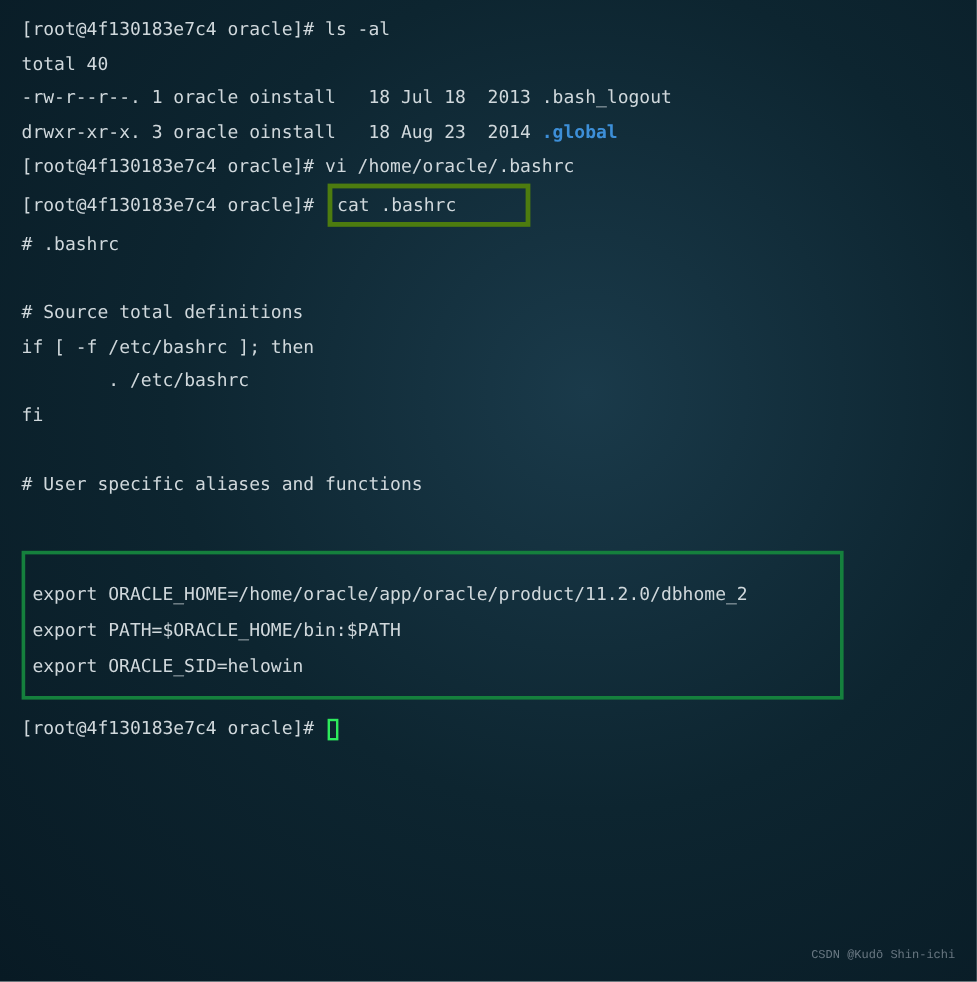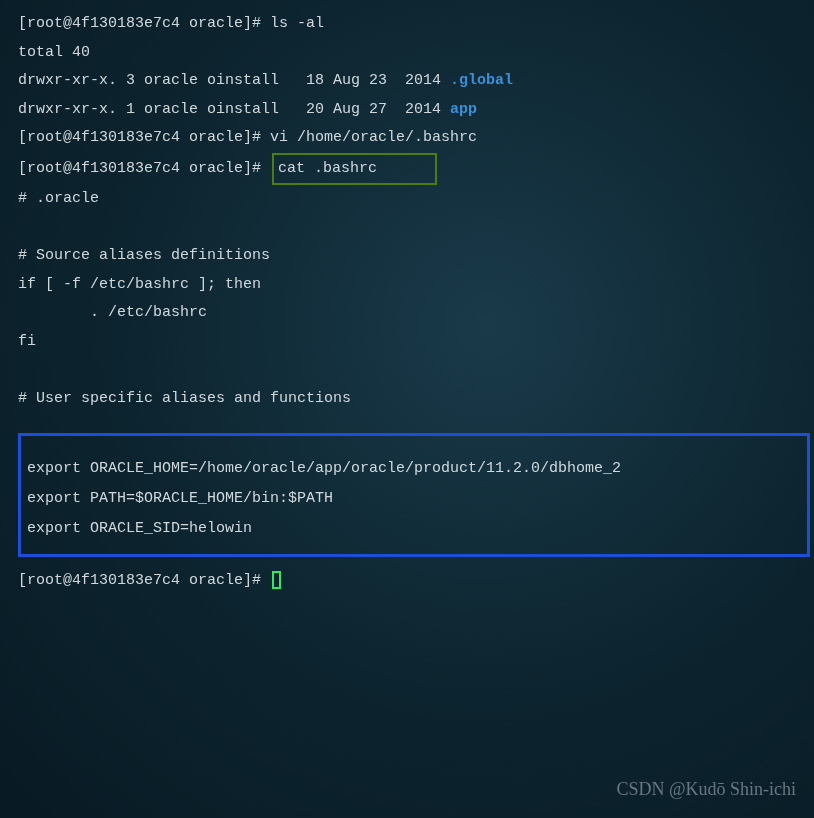--- a/index.html
+++ b/index.html
@@ -14,75 +14,74 @@
       font-family: 'Consolas', 'Monaco', monospace;
       font-size: 15px;
       color: #d0d8dc;
       padding: 10px 18px;
       line-height: 1.9;
       position: relative;
       overflow: hidden;
     }
     .line {
       white-space: pre;
-      font-family: Liberation Mono, monospace;
     }
     .blue {
       color: #3d8fd8;
       font-weight: bold;
     }
     .red-box-inline {
-      border: 2px solid #4d7c0f;
+      border: 4px solid #4d7c0f;
       padding: 0 4px;
       display: inline-block;
       margin-left: 2px;
     }
     .red-box-block {
-      border: 3px solid #1d4ed8;
+      border: 3px solid #15803d;
       padding: 18px 6px 10px 6px;
-      margin-top: 20px;
+      margin-top: 42px;
       margin-bottom: 10px;
-      width: 792px;
+      width: 685px;
       line-height: 2.0;
     }
     .cursor {
       display: inline-block;
       width: 9px;
       height: 18px;
       border: 2px solid #2eea5c;
       vertical-align: middle;
       margin-left: 2px;
     }
     .watermark {
       position: absolute;
       bottom: 12px;
       right: 18px;
       color: rgba(180, 190, 200, 0.55);
-      font-size: 18px;
-      font-family: Liberation Serif, serif;
+      font-size: 10px;
+      font-family: Liberation Mono, monospace;
     }
   </style>
 </head>
 <body>
 
 <div class="line"><span>[root@4f130183e7c4 oracle]#</span> <span>ls -al</span></div>
 <div class="line">total 40</div>
 
 <div id="ls-rows">
+    <div class="line">-rw-r--r--. 1 oracle oinstall   18 Jul 18  2013 <span>.bash_logout</span></div>
     <div class="line">drwxr-xr-x. 3 oracle oinstall   18 Aug 23  2014 <span class="blue">.global</span></div>
-    <div class="line">drwxr-xr-x. 1 oracle oinstall   20 Aug 27  2014 <span class="blue">app</span></div>
   </div>
 
 <div class="line"><span>[root@4f130183e7c4 oracle]#</span> <span>vi /home/oracle/.bashrc</span></div>
 
 <div class="line"><span>[root@4f130183e7c4 oracle]#</span> <span class="red-box-inline"><span>cat .bashrc</span>      </span></div>
 
-<div class="line"># .oracle</div>
+<div class="line"># .bashrc</div>
 <div class="line"> </div>
-<div class="line"># Source aliases definitions</div>
+<div class="line"># Source total definitions</div>
 <div class="line">if [ -f /etc/bashrc ]; then</div>
 <div class="line">        . /etc/bashrc</div>
 <div class="line">fi</div>
 <div class="line"> </div>
 <div class="line"># User specific aliases and functions</div>
 
 <div class="red-box-block">
   <div class="line">export ORACLE_HOME=/home/oracle/app/oracle/product/11.2.0/dbhome_2</div>
   <div class="line">export PATH=$ORACLE_HOME/bin:$PATH</div>
   <div class="line">export ORACLE_SID=helowin</div>

